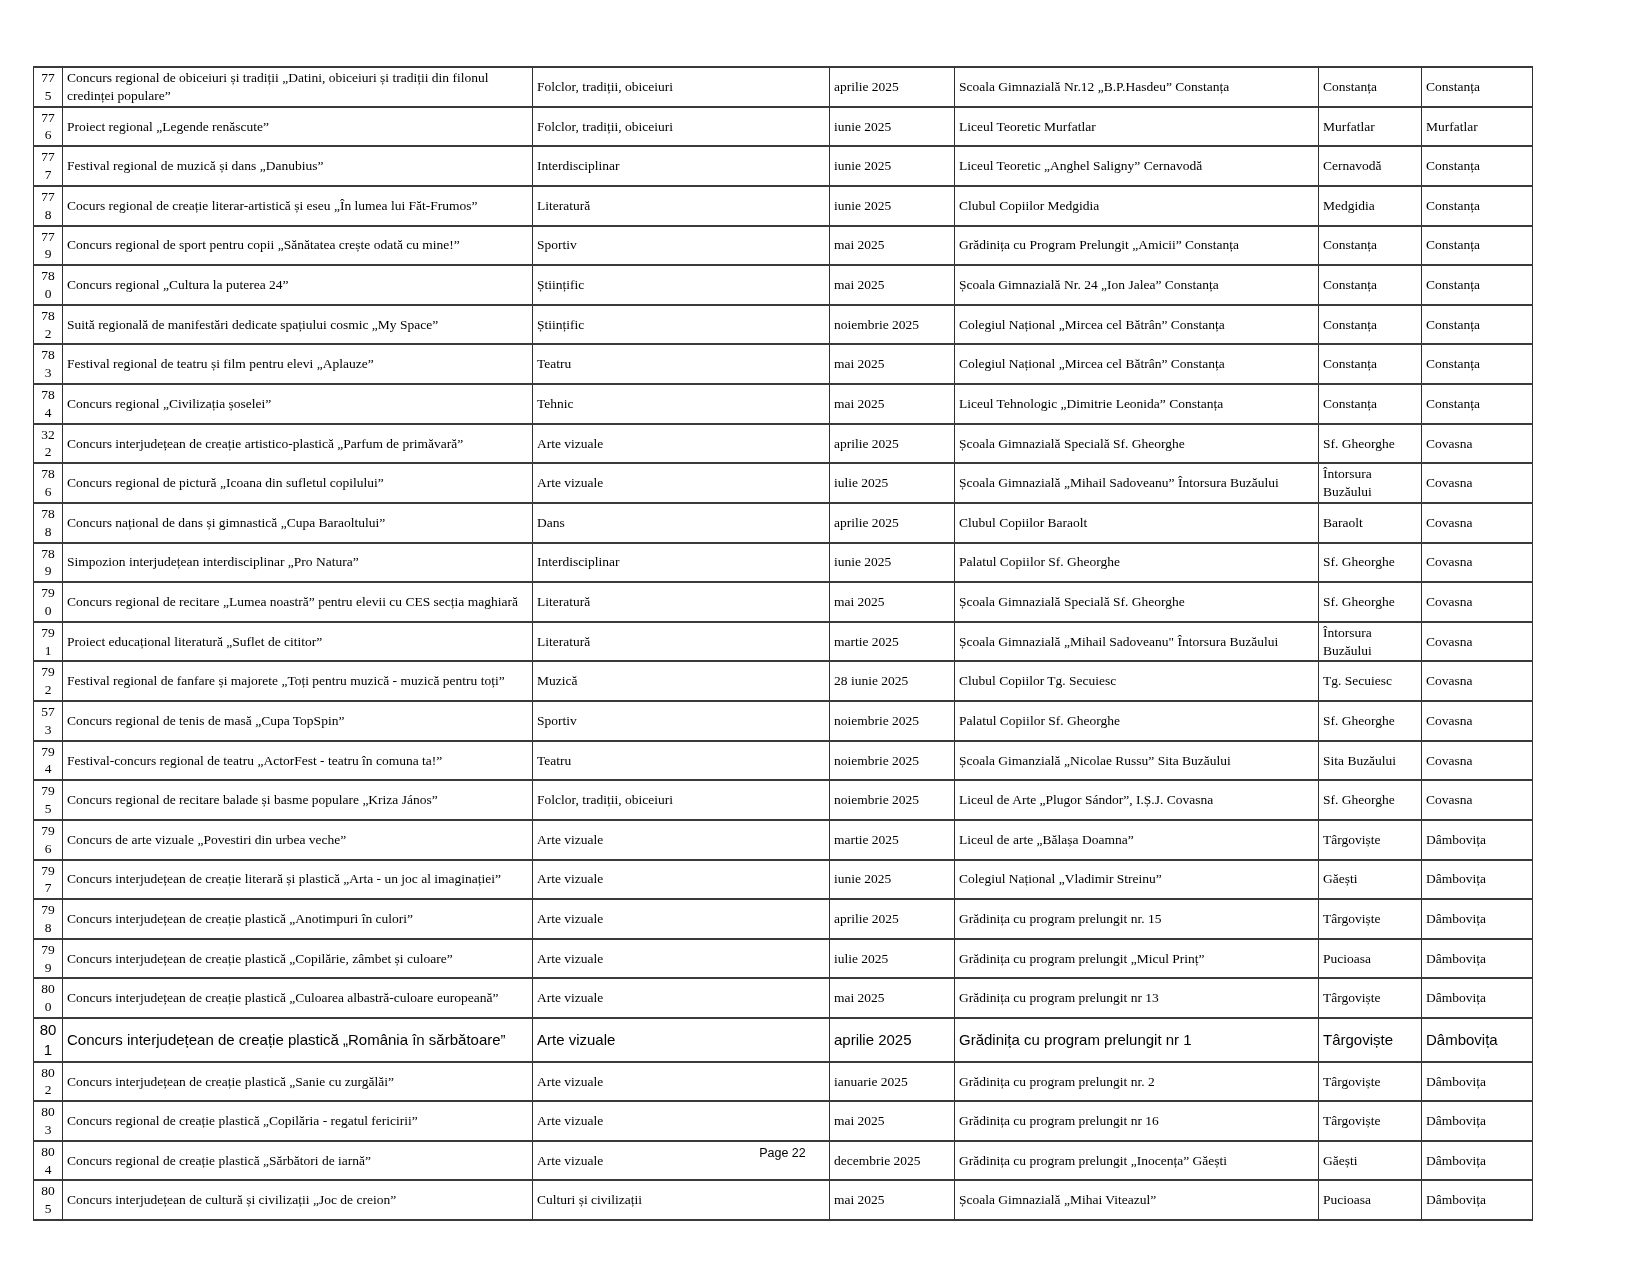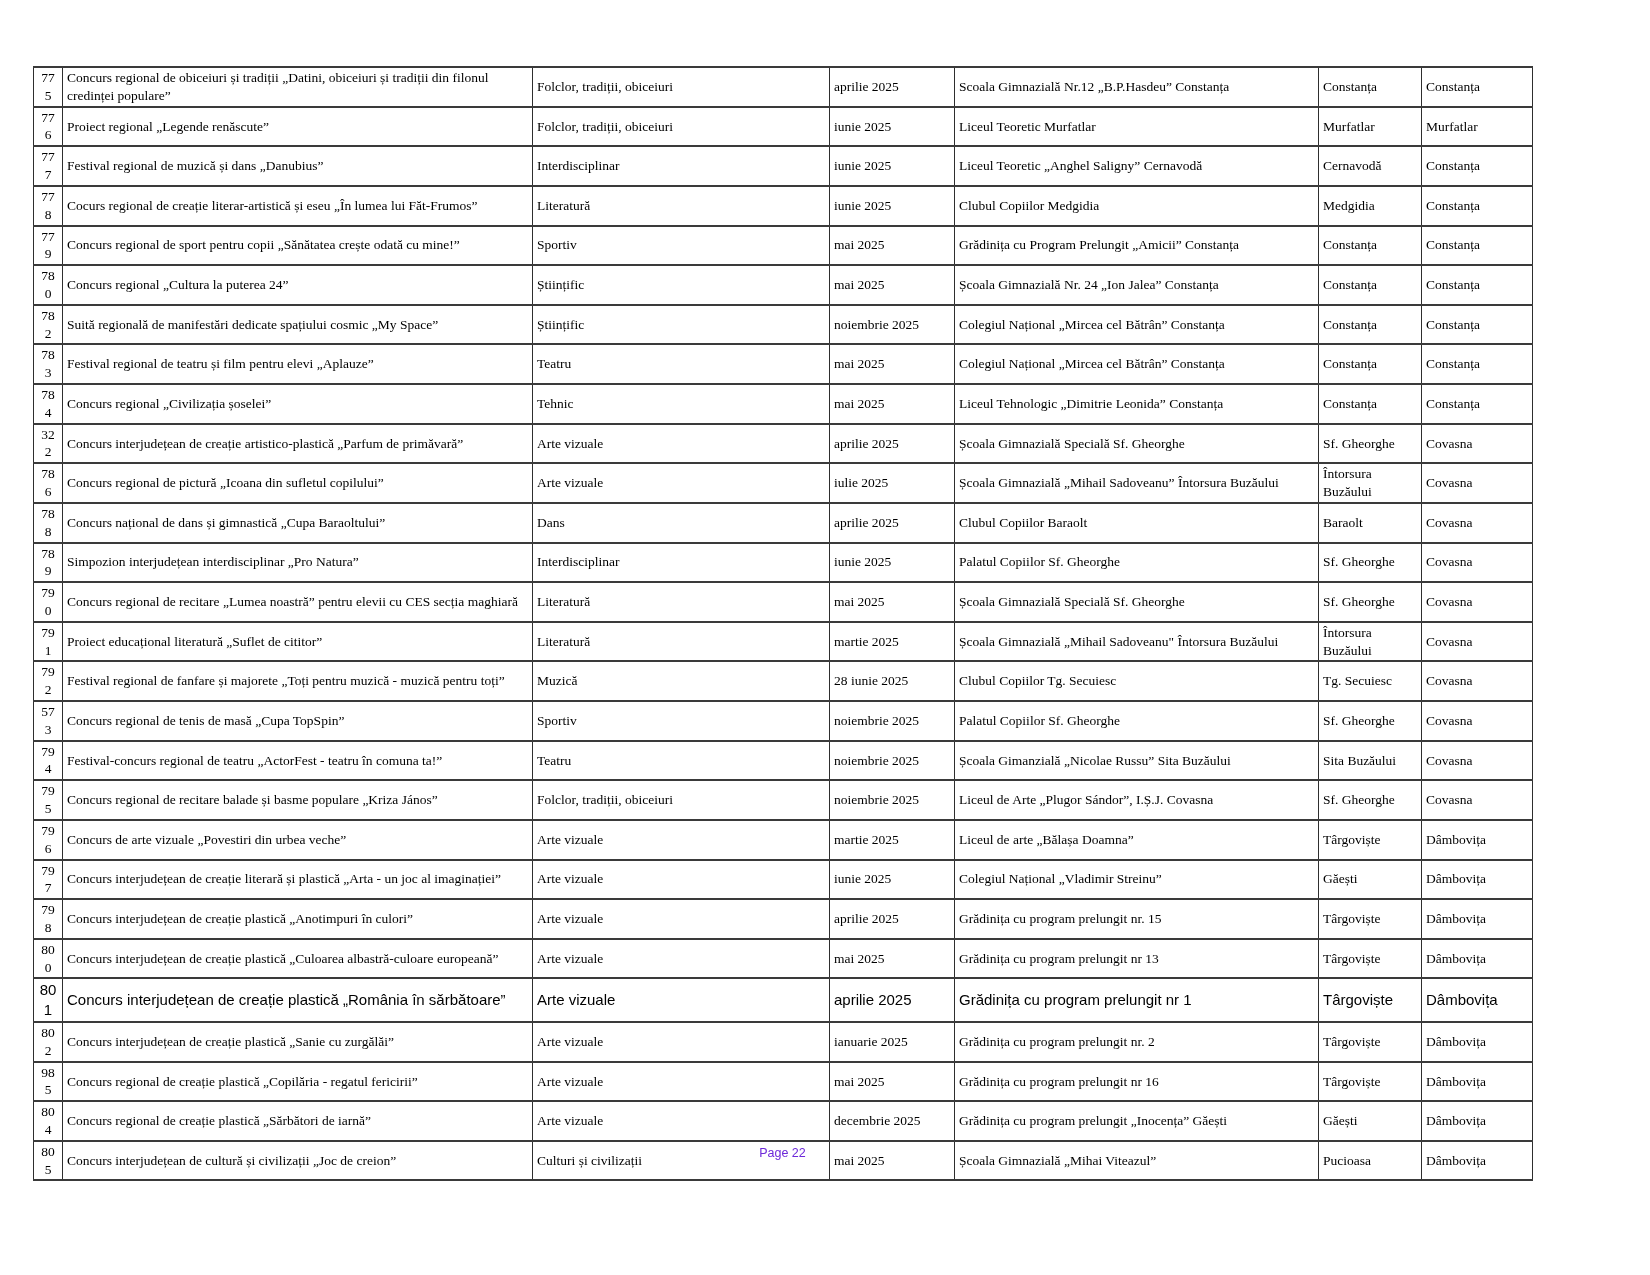--- a/index.html
+++ b/index.html
@@ -50,21 +50,21 @@
     font-size: 15px;
   }
   .footer {
     position: absolute;
     top: 1146px;
     left: 33px;
     width: 1499px;
     text-align: center;
     font-family: "Liberation Sans", sans-serif;
     font-size: 12.5px;
-    color: #6d28d9;
+    color: #000000;
   }
 </style>
 </head>
 <body>
 
 <div class="page">
   <div class="table-wrap">
     <table class="events">
       <colgroup>
         <col style="width:29px">
@@ -267,20 +267,29 @@
           </tr>
           <tr>
             <td class="col-nr">798</td>
             <td class="col-name">Concurs interjudețean de creație plastică „Anotimpuri în culori”</td>
             <td class="col-category">Arte vizuale</td>
             <td class="col-date">aprilie 2025</td>
             <td class="col-institution">Grădinița cu program prelungit nr. 15</td>
             <td class="col-locality">Târgoviște</td>
             <td class="col-county">Dâmbovița</td>
           </tr>
+          <tr>
+            <td class="col-nr">799</td>
+            <td class="col-name">Concurs interjudețean de creație plastică „Copilărie, zâmbet și culoare”</td>
+            <td class="col-category">Arte vizuale</td>
+            <td class="col-date">iulie 2025</td>
+            <td class="col-institution">Grădinița cu program prelungit „Micul Prinț”</td>
+            <td class="col-locality">Pucioasa</td>
+            <td class="col-county">Dâmbovița</td>
+          </tr>
           <tr class="tall">
             <td class="col-nr">800</td>
             <td class="col-name">Concurs interjudețean de creație plastică „Culoarea albastră-culoare europeană”</td>
             <td class="col-category">Arte vizuale</td>
             <td class="col-date">mai 2025</td>
             <td class="col-institution">Grădinița cu program prelungit nr 13</td>
             <td class="col-locality">Târgoviște</td>
             <td class="col-county">Dâmbovița</td>
           </tr>
           <tr class="highlight">
@@ -295,21 +304,21 @@
           <tr>
             <td class="col-nr">802</td>
             <td class="col-name">Concurs interjudețean de creație plastică „Sanie cu zurgălăi”</td>
             <td class="col-category">Arte vizuale</td>
             <td class="col-date">ianuarie 2025</td>
             <td class="col-institution">Grădinița cu program prelungit nr. 2</td>
             <td class="col-locality">Târgoviște</td>
             <td class="col-county">Dâmbovița</td>
           </tr>
           <tr>
-            <td class="col-nr">985</td>
+            <td class="col-nr">803</td>
             <td class="col-name">Concurs regional de creație plastică „Copilăria - regatul fericirii”</td>
             <td class="col-category">Arte vizuale</td>
             <td class="col-date">mai 2025</td>
             <td class="col-institution">Grădinița cu program prelungit  nr 16</td>
             <td class="col-locality">Târgoviște</td>
             <td class="col-county">Dâmbovița</td>
           </tr>
           <tr>
             <td class="col-nr">804</td>
             <td class="col-name">Concurs regional de creație plastică „Sărbători de iarnă”</td>

